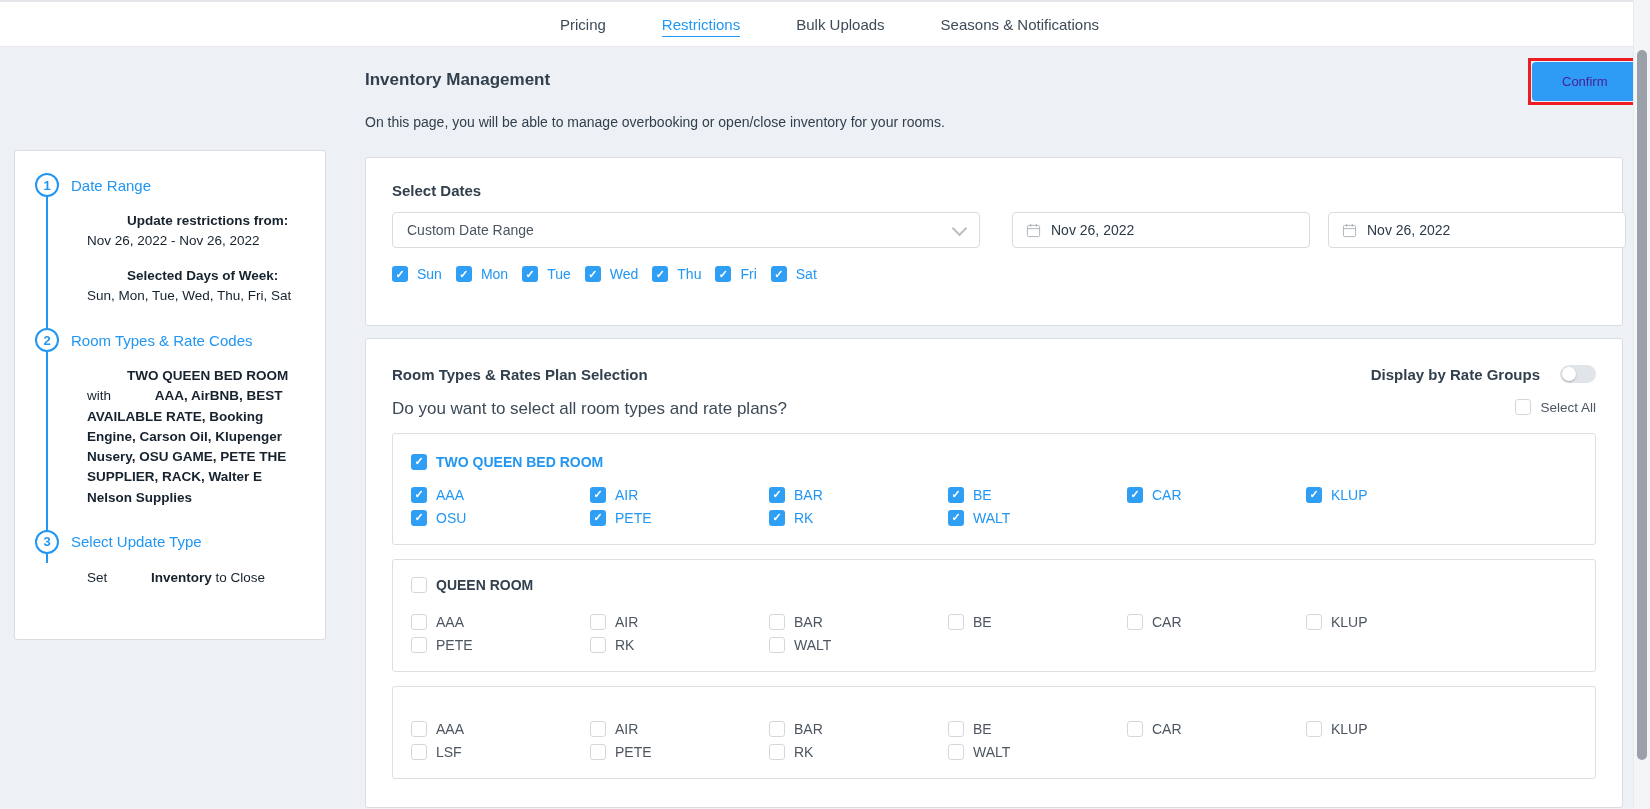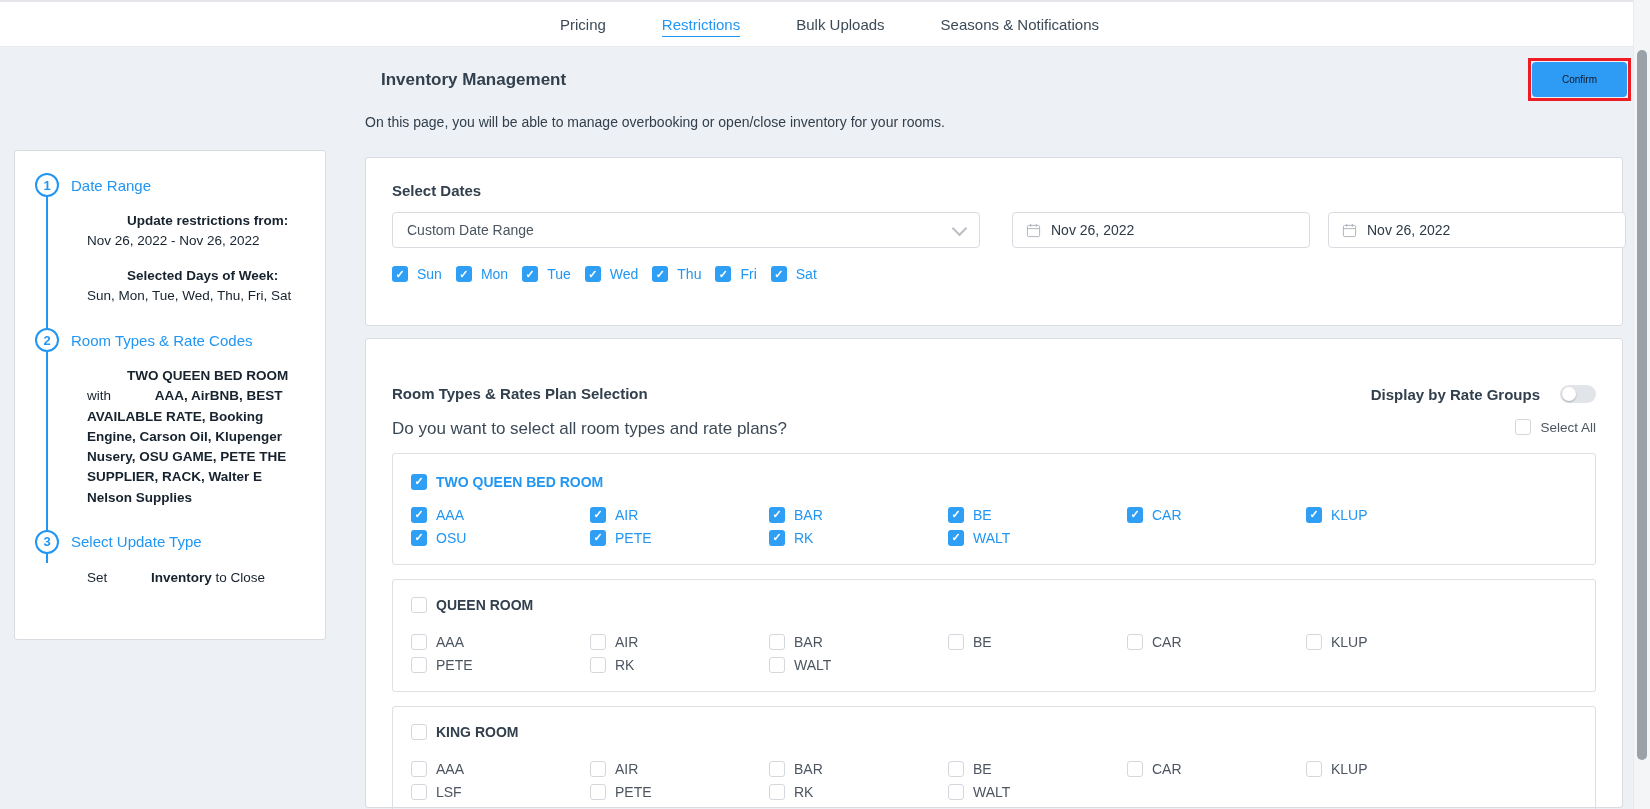--- a/index.html
+++ b/index.html
@@ -7,25 +7,25 @@
   #app{position:relative;width:1650px;height:809px;overflow:hidden;background:#edf0f4;}
 
   
   .header{position:absolute;left:0;top:0;width:1650px;height:47px;background:#fff;
           border-top:2px solid #e4e6e9;border-bottom:1px solid #e7e9ec;box-sizing:border-box;}
   .nav{position:absolute;left:560px;top:0;height:100%;display:flex;align-items:center;gap:56px;}
   .nav-tab{font-size:15px;color:#3c4a57;cursor:pointer;}
   .nav-tab.active .nav-tab-label{color:#2196f3;border-bottom:1px solid #2196f3;padding-bottom:3px;}
 
   
-  .page-title{position:absolute;left:381px;top:70px;font-size:17px;font-weight:700;color:#32404e;}
+  .page-title{position:absolute;left:365px;top:70px;font-size:17px;font-weight:700;color:#32404e;}
   .page-subtitle{position:absolute;left:365px;top:114px;font-size:14px;color:#32404e;}
   .confirm-wrap{position:absolute;left:1528px;top:58px;border:3px solid #ee1c25;padding:1px;}
-  .confirm-btn{display:block;background:#2e9cf5;color:#0f172a;border:none;border-radius:4px;
-               font-family:inherit;font-size:10px;padding:12px 30px;cursor:pointer;}
+  .confirm-btn{display:block;background:#2e9cf5;color:#4c1d95;border:none;border-radius:4px;
+               font-family:inherit;font-size:13px;padding:12px 30px;cursor:pointer;}
 
   
   .card{position:absolute;background:#fff;border:1px solid #d9dce0;border-radius:3px;box-sizing:border-box;}
   .sidebar-card{left:14px;top:150px;width:312px;height:490px;}
   .dates-card{left:365px;top:157px;width:1258px;height:169px;padding:24px 26px;}
   .rooms-card{left:365px;top:338px;width:1258px;height:470px;padding:26px 26px;}
 
   .section-title{font-size:15px;font-weight:700;color:#32404e;}
 
   
@@ -58,21 +58,21 @@
   .select-input .grow{flex:1;}
   .chev{width:9px;height:9px;border-right:2px solid #b8bfc7;border-bottom:2px solid #b8bfc7;
         transform:rotate(45deg);margin-top:-4px;}
   .date-row{display:flex;gap:18px;}
   .date-input{width:298px;height:36px;border:1px solid #d9dce0;border-radius:4px;display:flex;align-items:center;
               gap:10px;padding:0 13px;box-sizing:border-box;font-size:14px;color:#2c3947;background:#fff;cursor:text;}
   .filters-row{display:flex;align-items:center;gap:16px;}
   .days-row{display:flex;align-items:center;gap:14px;}
 
   
-  .rooms-head{display:flex;justify-content:space-between;margin-top:20px;}
+  .rooms-head{display:flex;justify-content:space-between;align-items:center;}
   .toggle-wrap{display:flex;align-items:center;gap:20px;}
   .toggle{width:36px;height:18px;border-radius:9px;background:#e1e5ea;position:relative;cursor:pointer;}
   .toggle .knob{position:absolute;left:2px;top:2px;width:14px;height:14px;border-radius:50%;background:#fff;
                 box-shadow:0 1px 2px rgba(0,0,0,.25);}
   .rooms-sub{display:flex;justify-content:space-between;align-items:center;margin-top:16px;}
   .rooms-question{font-size:17px;color:#3c4a57;}
   .select-all .check-label{font-size:13.5px;}
   .room-group{border:1px solid #dcdfe3;border-radius:3px;padding:17px 18px 18px;margin-top:14px;}
   .room-head-item .check-label{font-size:14px;font-weight:700;color:#32404e;}
   .room-head-item.on .check-label{color:#2196f3;}
@@ -317,24 +317,20 @@
     <span class="cb unchecked"></span>
     <span class="check-label">RK</span>
   </label>
             <label class="check-item">
     <span class="cb unchecked"></span>
     <span class="check-label">WALT</span>
   </label>
           </div>
   </div>
         <div class="room-group">
-    <div class="room-head"><label class="check-item room-head-item">
-    <span class="cb unchecked"></span>
-    <span class="check-label">KING ROOM</span>
-  </label></div>
     <div class="rates-grid">
             <label class="check-item">
     <span class="cb unchecked"></span>
     <span class="check-label">AAA</span>
   </label>
             <label class="check-item">
     <span class="cb unchecked"></span>
     <span class="check-label">AIR</span>
   </label>
             <label class="check-item">

